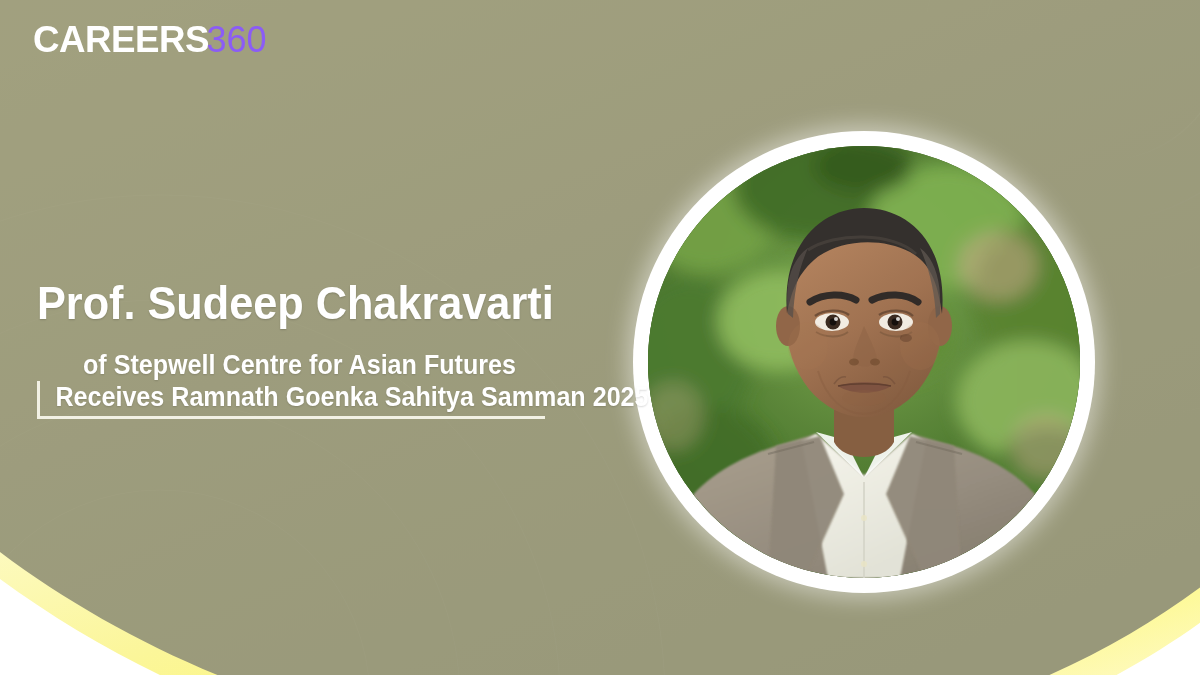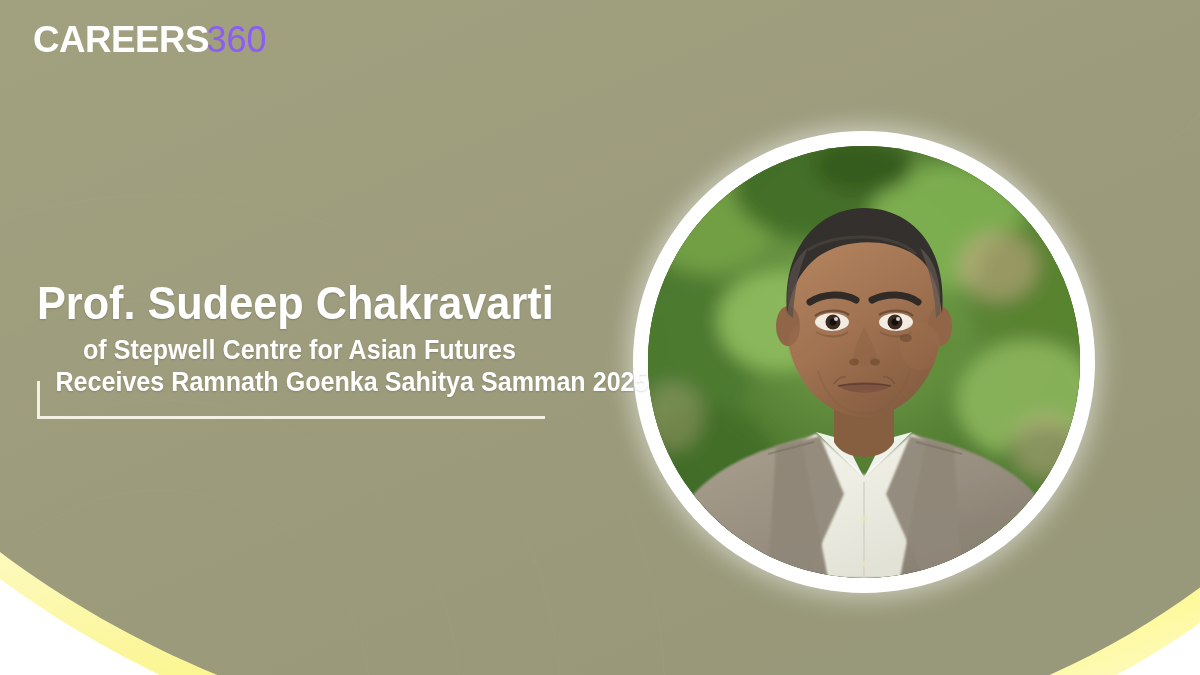--- a/index.html
+++ b/index.html
@@ -77,21 +77,21 @@
     font-size:46px;
     line-height:1.02;
     color:#ffffff;
     letter-spacing:0px;
     white-space:nowrap;
     transform:scaleX(.94);
     transform-origin:left center;
     text-shadow:0 1px 2px rgba(0,0,0,.18);
   }
   .headline-sub {
-    margin-top:8px;
+    margin-top:23px;
     text-align:center;
     width:525px;
   }
   .headline-sub-line {
     font-family:"Liberation Sans Narrow","Liberation Sans", sans-serif;
     font-weight:bold;
     font-size:27px;
     line-height:1.18;
     color:#ffffff;
     white-space:nowrap;

